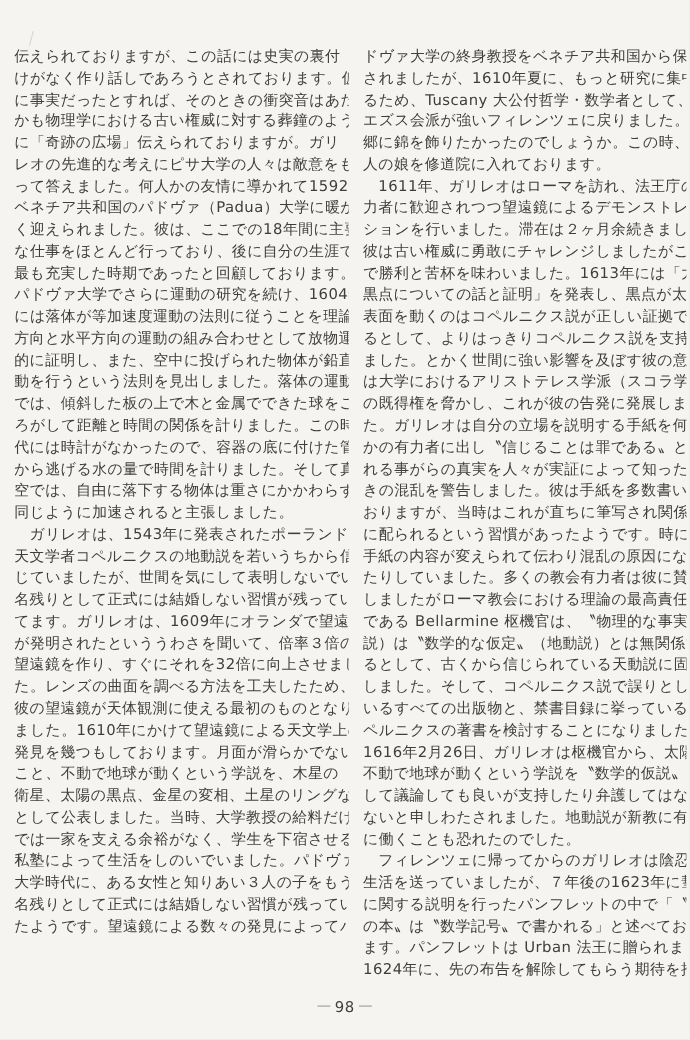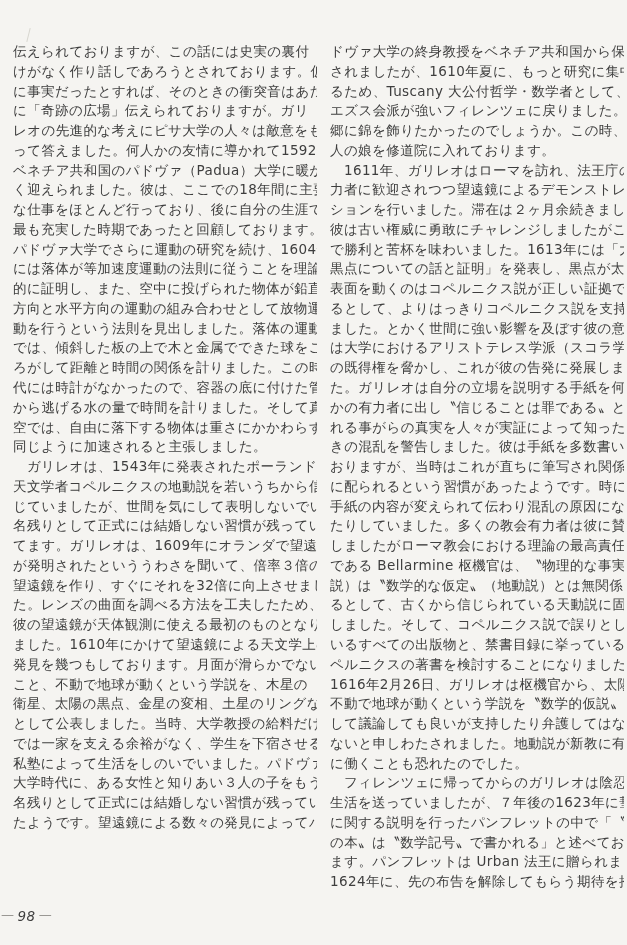--- a/index.html
+++ b/index.html
@@ -41,24 +41,24 @@
     height: 19.77px;
     line-height: 19.77px;
     white-space: nowrap;
     overflow: hidden;
   }
   .footer {
     position: absolute;
     left: 0;
     top: 908px;
     width: 100%;
+    text-align: center;
     color: #4a4a4a;
     font-size: 13.5px;
     letter-spacing: 0.5px;
-    font-style: italic;
   }
   .footer .dash {
     color: #9a9894;
     position: relative;
     top: -2px;
     font-size: 13px;
     padding: 0 1px;
   }
   .footer .page-number {
     padding: 0 2px;
@@ -68,31 +68,32 @@
 </head>
 <body>
 
 <div class="page">
   <div class="scan-mark-top-left"></div>
 
   <div class="column column-left">
       <div class="line">伝えられておりますが、この話には史実の裏付</div>
       <div class="line">けがなく作り話しであろうとされております。仮</div>
       <div class="line">に事実だったとすれば、そのときの衝突音はあた</div>
+      <div class="line">かも物理学における古い権威に対する葬鐘のよう</div>
       <div class="line">に「奇跡の広場」伝えられておりますが。ガリ</div>
       <div class="line">レオの先進的な考えにピサ大学の人々は敵意をも</div>
       <div class="line">って答えました。何人かの友情に導かれて1592年、</div>
       <div class="line">ベネチア共和国のパドヴァ（Padua）大学に暖か</div>
       <div class="line">く迎えられました。彼は、ここでの18年間に主要</div>
       <div class="line">な仕事をほとんど行っており、後に自分の生涯で</div>
       <div class="line">最も充実した時期であったと回顧しております。</div>
       <div class="line">パドヴァ大学でさらに運動の研究を続け、1604年</div>
       <div class="line">には落体が等加速度運動の法則に従うことを理論</div>
+      <div class="line">方向と水平方向の運動の組み合わせとして放物運</div>
       <div class="line">的に証明し、また、空中に投げられた物体が鉛直</div>
-      <div class="line">方向と水平方向の運動の組み合わせとして放物運</div>
       <div class="line">動を行うという法則を見出しました。落体の運動</div>
       <div class="line">では、傾斜した板の上で木と金属でできた球をこ</div>
       <div class="line">ろがして距離と時間の関係を計りました。この時</div>
       <div class="line">代には時計がなかったので、容器の底に付けた管</div>
       <div class="line">から逃げる水の量で時間を計りました。そして真</div>
       <div class="line">空では、自由に落下する物体は重さにかかわらず</div>
       <div class="line">同じように加速されると主張しました。</div>
       <div class="line">　ガリレオは、1543年に発表されたポーランドの</div>
       <div class="line">天文学者コペルニクスの地動説を若いうちから信</div>
       <div class="line">じていましたが、世間を気にして表明しないでい</div>

